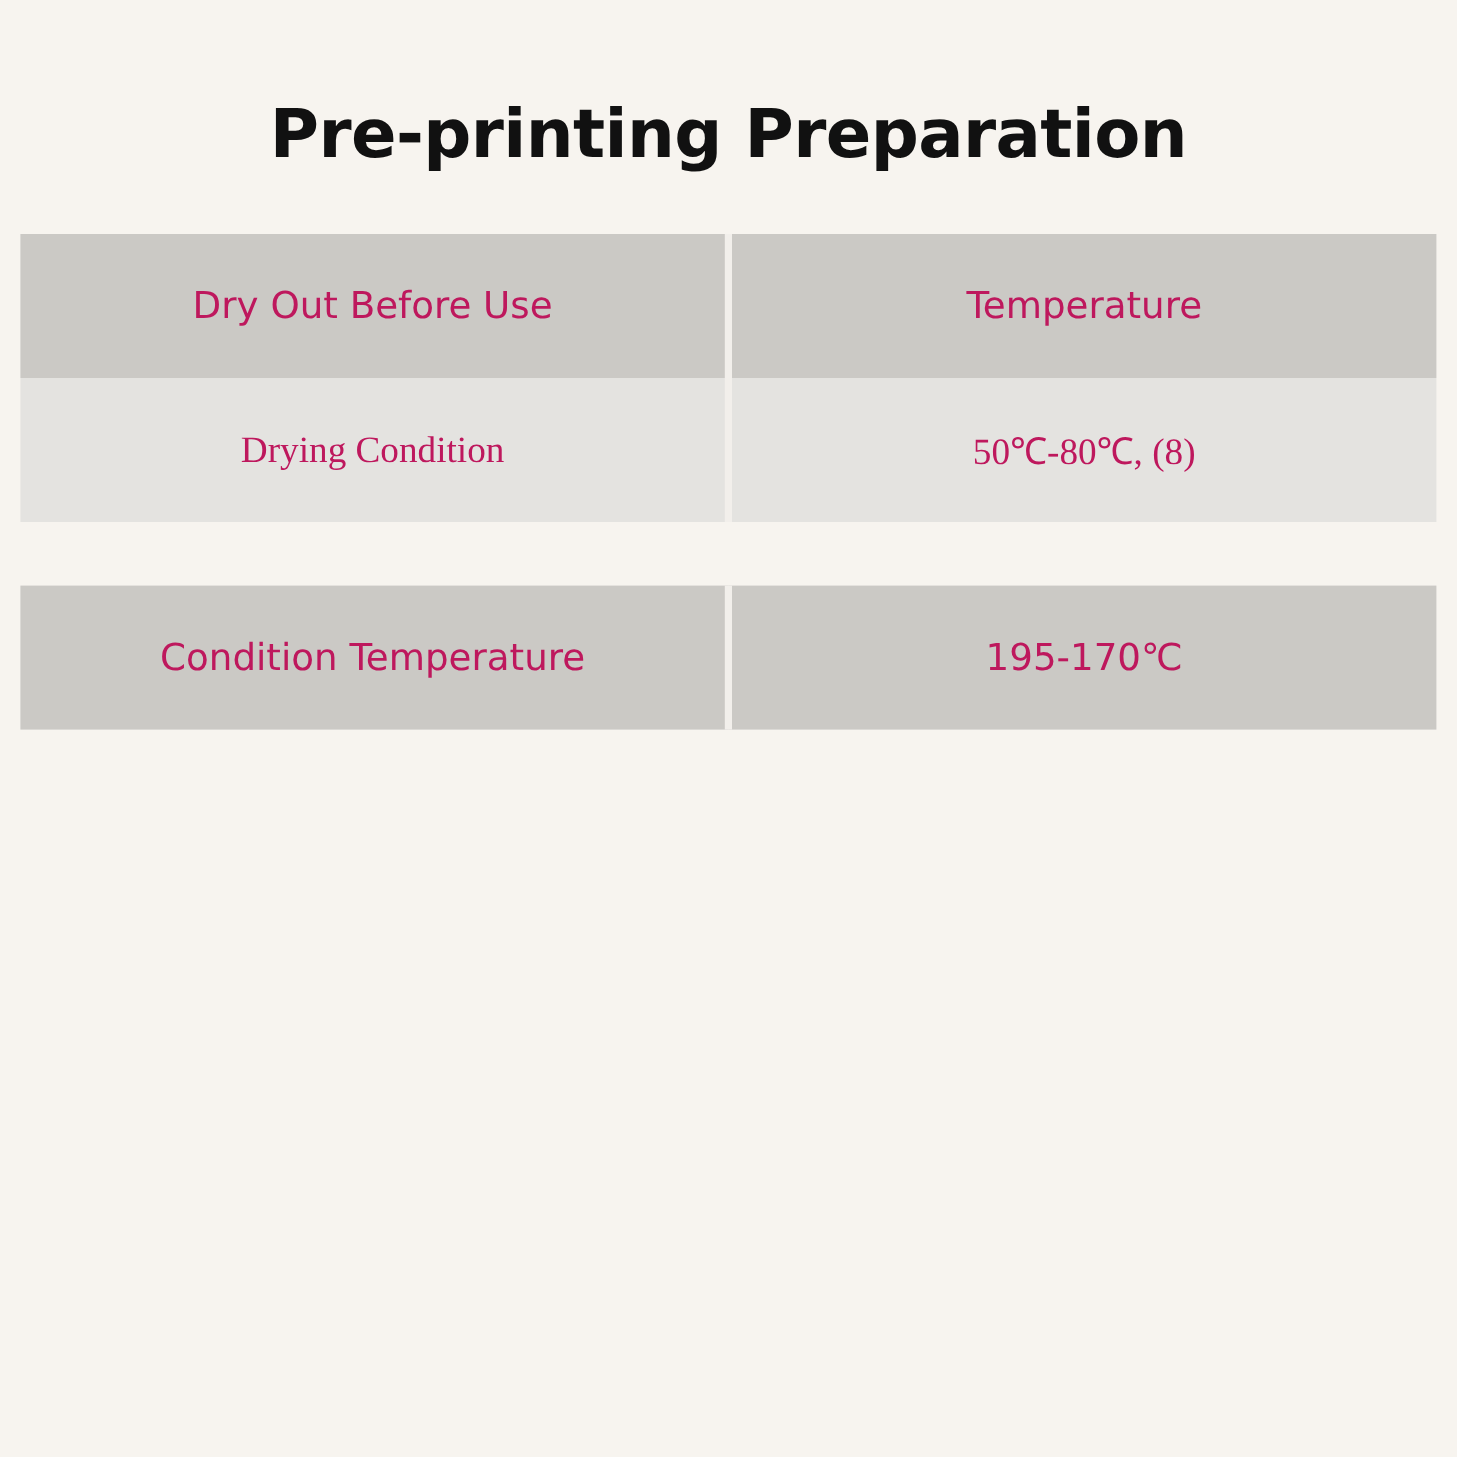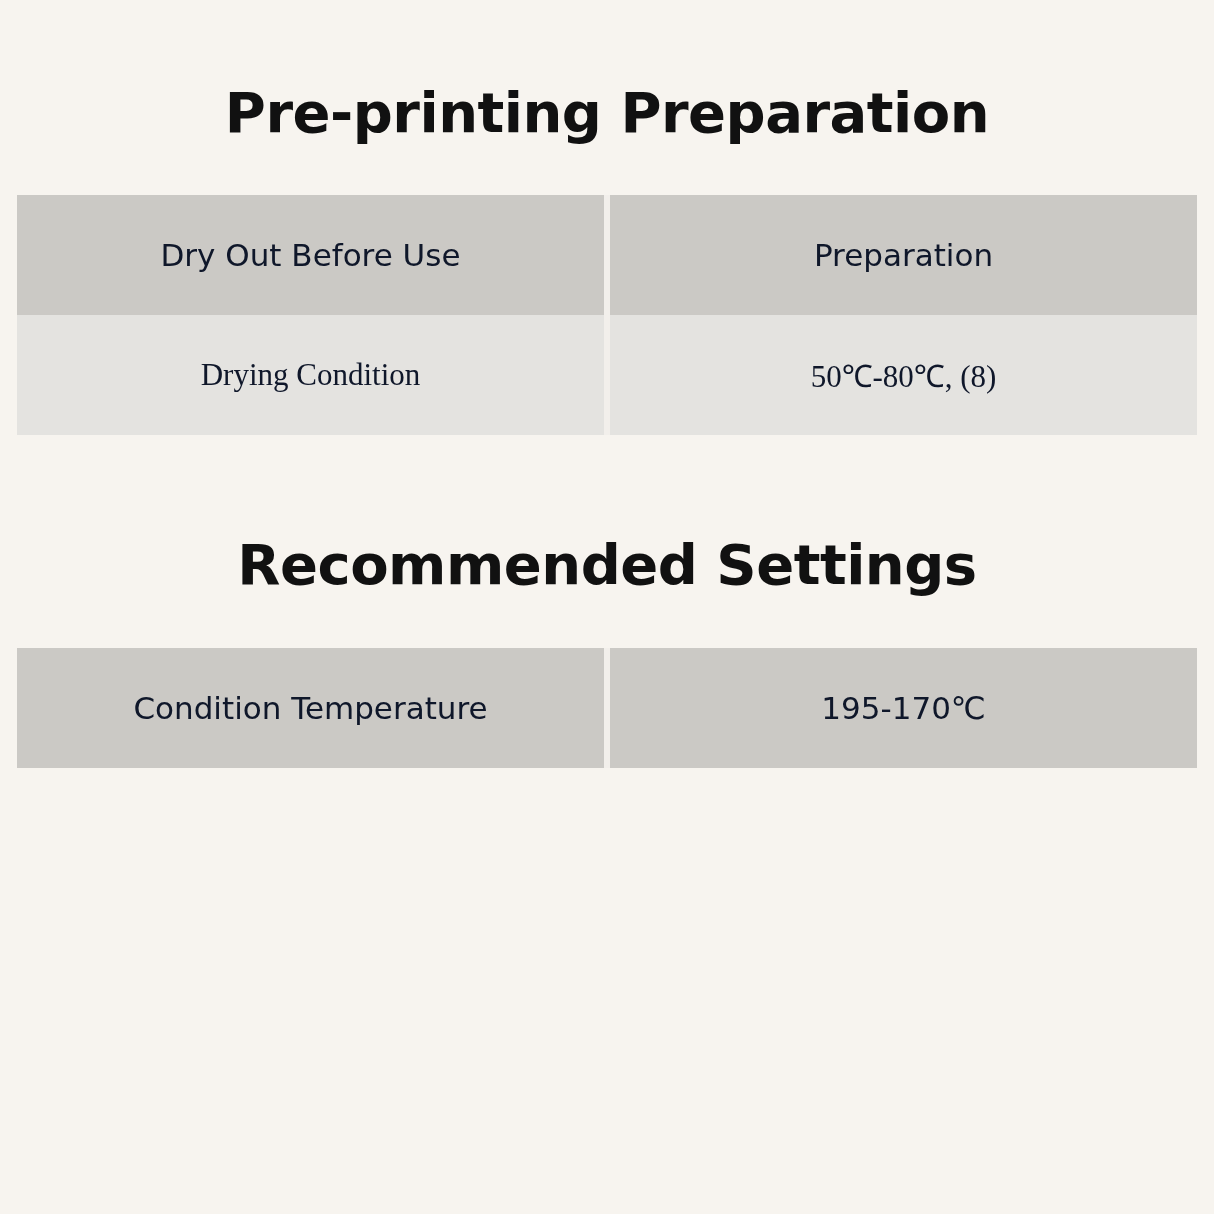--- a/index.html
+++ b/index.html
@@ -36,21 +36,21 @@
     margin: 0 auto;
     border-collapse: collapse;
     table-layout: fixed;
   }
   .spec-table td {
     height: 120px;
     padding: 0 12px;
     text-align: center;
     vertical-align: middle;
     font-size: 31px;
-    color: #0f172a;
+    color: #be185d;
     font-weight: normal;
   }
   .spec-table tr.row-odd td {
     background: #cbc9c5;
   }
   .spec-table tr.row-even td {
     background: #e4e3e0;
     font-family: Liberation Serif, serif;
   }
   .spec-table td.col-label {
@@ -78,32 +78,31 @@
 <body>
 
 <div class="page">
 
   <div class="section" id="sec-prep">
     <div class="section-title">Pre-printing Preparation</div>
     <table class="spec-table">
       <tbody>
         <tr class="row-odd">
           <td class="col-label">Dry Out Before Use</td>
-          <td class="col-value">Preparation</td>
+          <td class="col-value">Temperature</td>
         </tr>
         <tr class="row-even">
           <td class="col-label">Drying Condition</td>
           <td class="col-value">50℃-80℃, (8)</td>
         </tr>
       </tbody>
     </table>
   </div>
 
   <div class="section" id="sec-settings">
-    <div class="section-title">Recommended Settings</div>
     <table class="spec-table">
       <tbody>
         <tr class="row-odd">
           <td class="col-label">Condition Temperature</td>
           <td class="col-value">195-170℃</td>
         </tr>
       </tbody>
     </table>
   </div>
 

